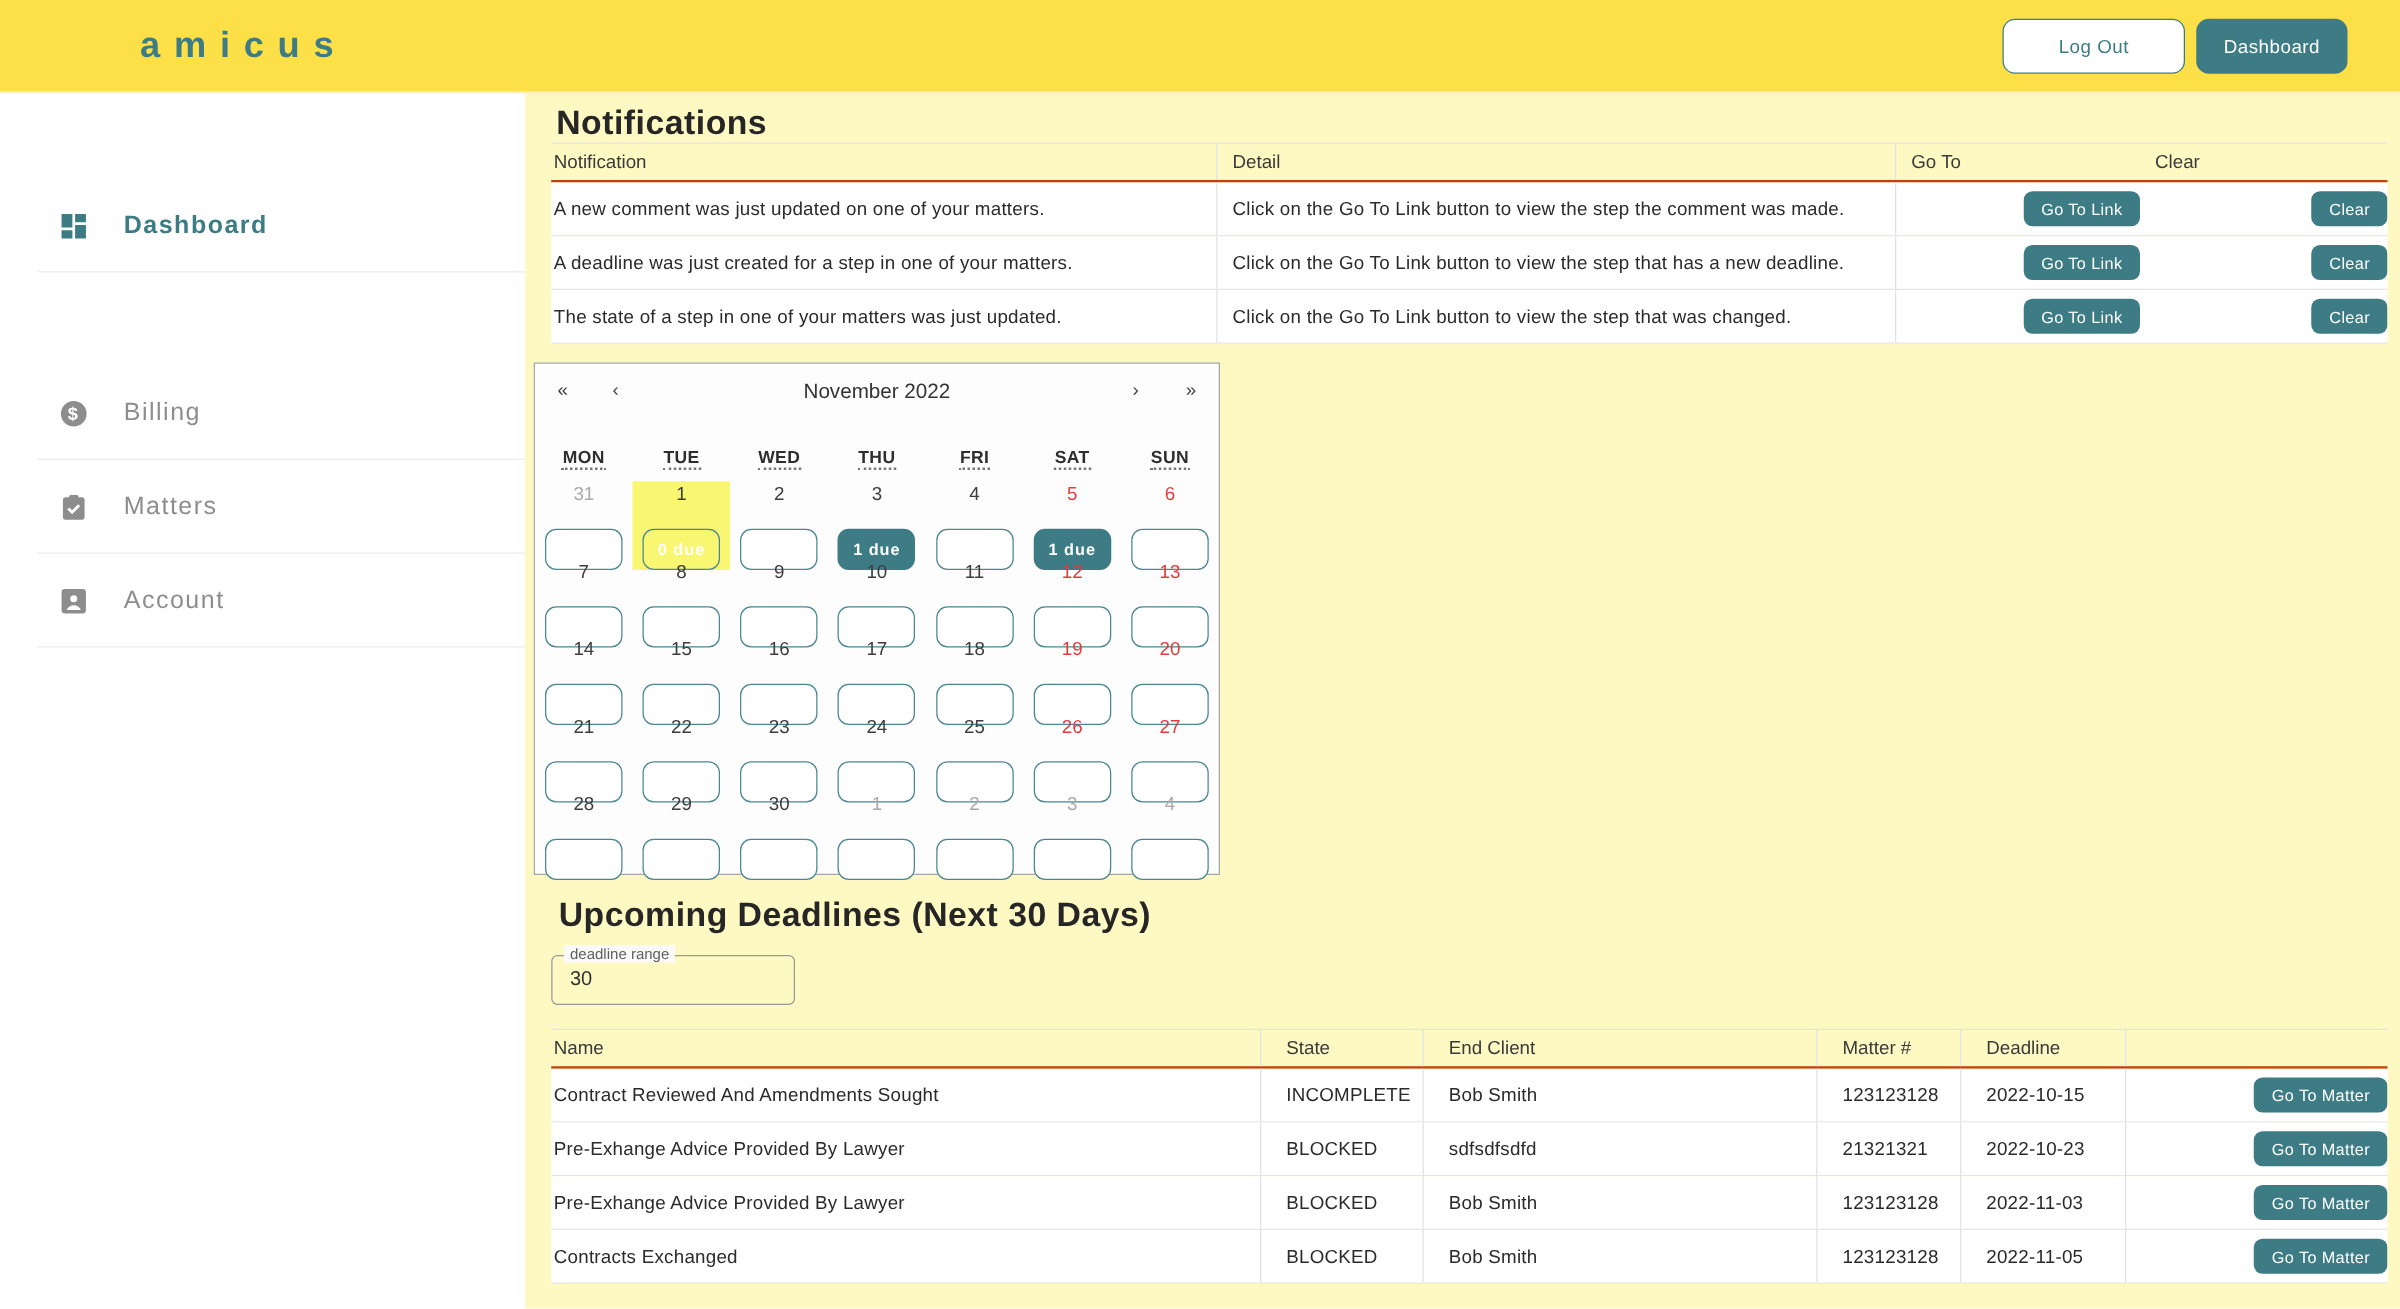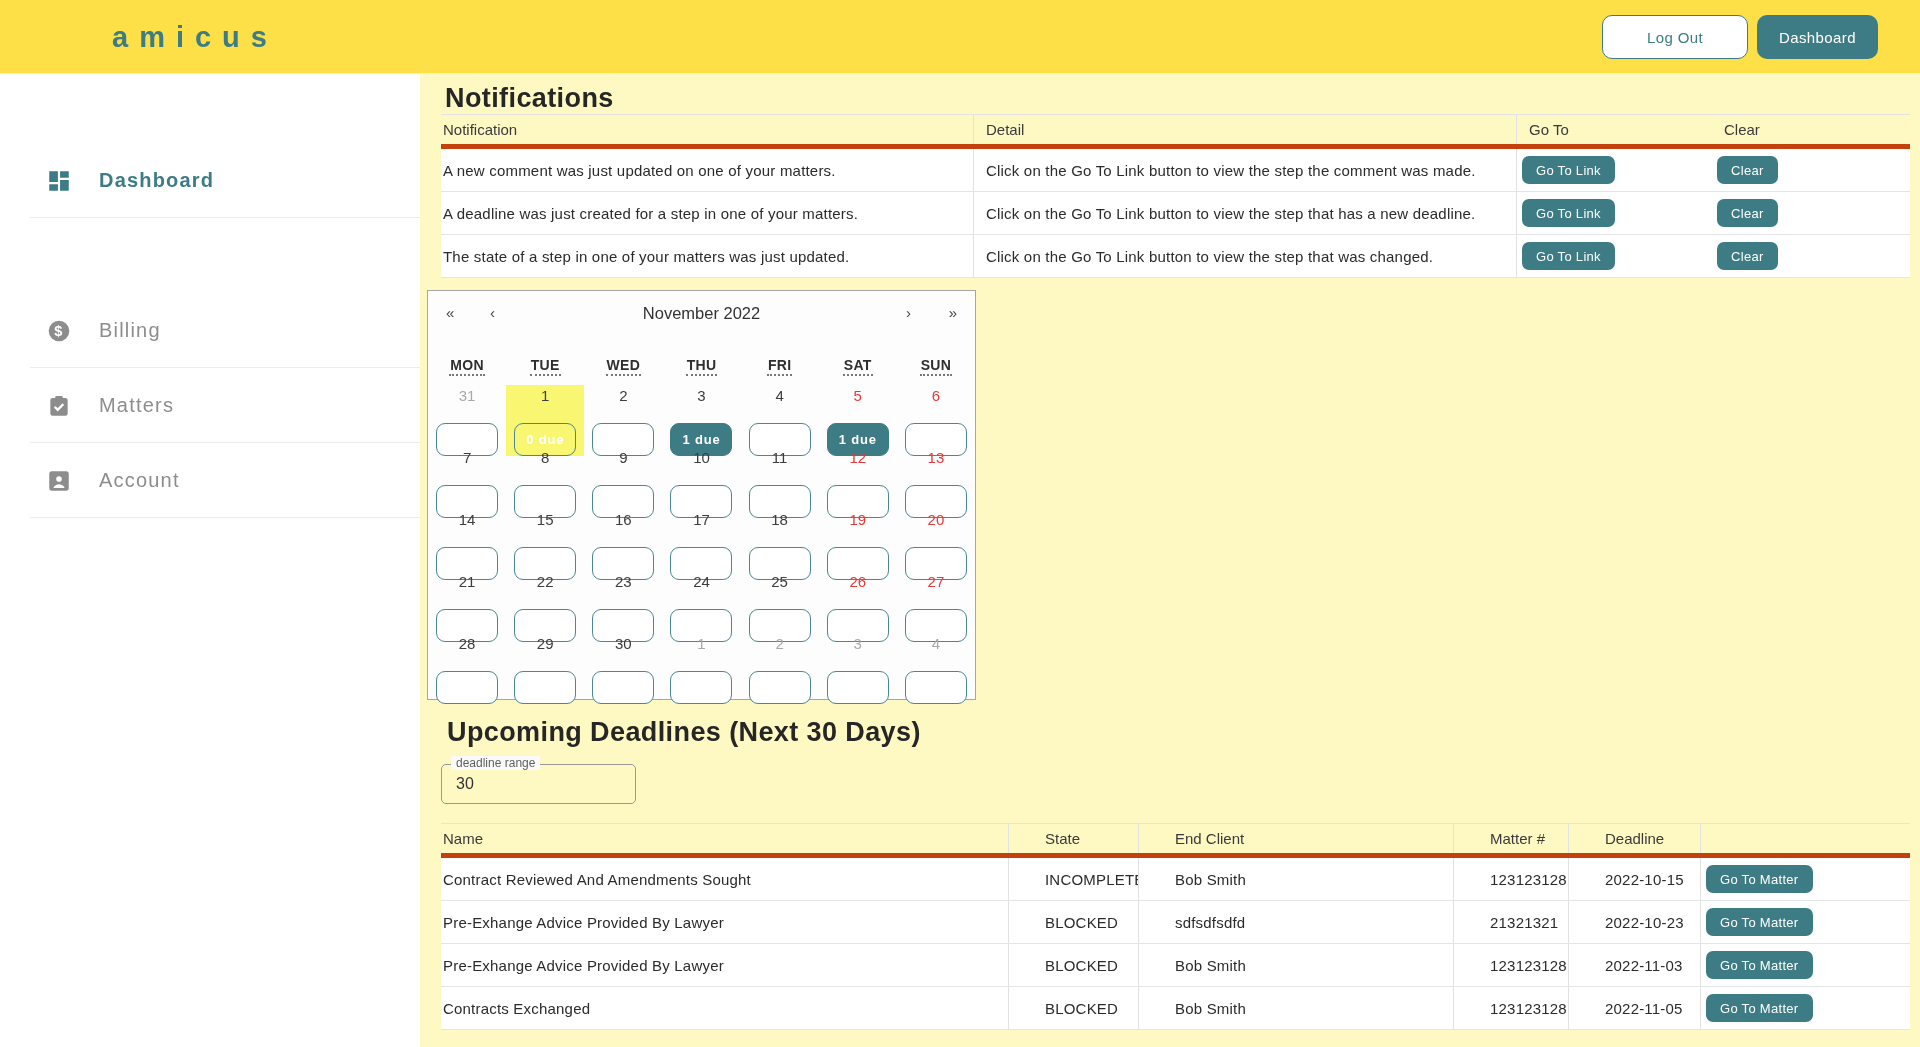--- a/index.html
+++ b/index.html
@@ -27,31 +27,31 @@
   
   .main{position:absolute;left:420px;top:73px;width:1500px;height:974px;background:#fef9c3;}
   .sec-title{position:absolute;margin:0;font-size:27px;font-weight:600;color:#262626;letter-spacing:.4px;line-height:31px;}
   .notif-title{left:25px;top:10px;}
   .dl-title{left:27px;top:644px;}
 
   
   .table{position:absolute;left:21px;width:1469px;}
   .notif-table{top:41px;}
   .dl-table{top:750px;}
-  .thead{display:grid;align-items:center;height:29px;border-top:1px solid #e3e3e3;border-bottom:5px solid #c2410c;
+  .thead{display:grid;align-items:center;height:29px;border-top:1px solid #e3e3e3;border-bottom:2px solid #c2410c;
          font-size:15px;color:#3a3a3a;}
   .trow{display:grid;align-items:center;height:42px;background:#fff;border-bottom:1px solid #e5e5e5;
         font-size:15px;color:#2b2b2b;letter-spacing:.2px;}
   .notif-grid{grid-template-columns:532px 543px 196px 198px;}
   .dl-grid{grid-template-columns:567px 130px 315px 115px 132px 210px;}
   .cell{padding-left:12px;white-space:nowrap;overflow:hidden;height:100%;display:flex;align-items:center;box-sizing:border-box;}
-  .dl-grid .cell{padding-left:36px;}
+  .dl-grid .cell{padding-left:20px;}
   .cell.c1{padding-left:2px;}
   .cell.sep{border-left:1px solid #e2e2e2;}
-  .cell.btn-cell{justify-content:flex-start;padding-left:5px;}
+  .cell.btn-cell{justify-content:flex-end;padding-left:5px;}
   .tbtn{background:var(--teal);color:#fff;border:none;border-radius:7px;height:28px;padding:0 14px;
         font-size:13px;font-family:inherit;letter-spacing:.3px;cursor:pointer;white-space:nowrap;}
 
   
   .calendar{position:absolute;left:7px;top:217px;width:549px;height:410px;background:#fdfdfd;
             border:1px solid #a6a6a6;box-sizing:border-box;}
   .cal-nav{position:absolute;top:12px;left:0;right:0;height:22px;}
   .cal-title{position:absolute;left:0;right:0;top:1px;text-align:center;font-size:16.5px;color:#333;}
   .arrow{position:absolute;top:1px;font-size:15px;color:#444;cursor:pointer;line-height:18px;}
   .a1{left:18px}.a2{left:62px}.a3{right:64px}.a4{right:18px}

